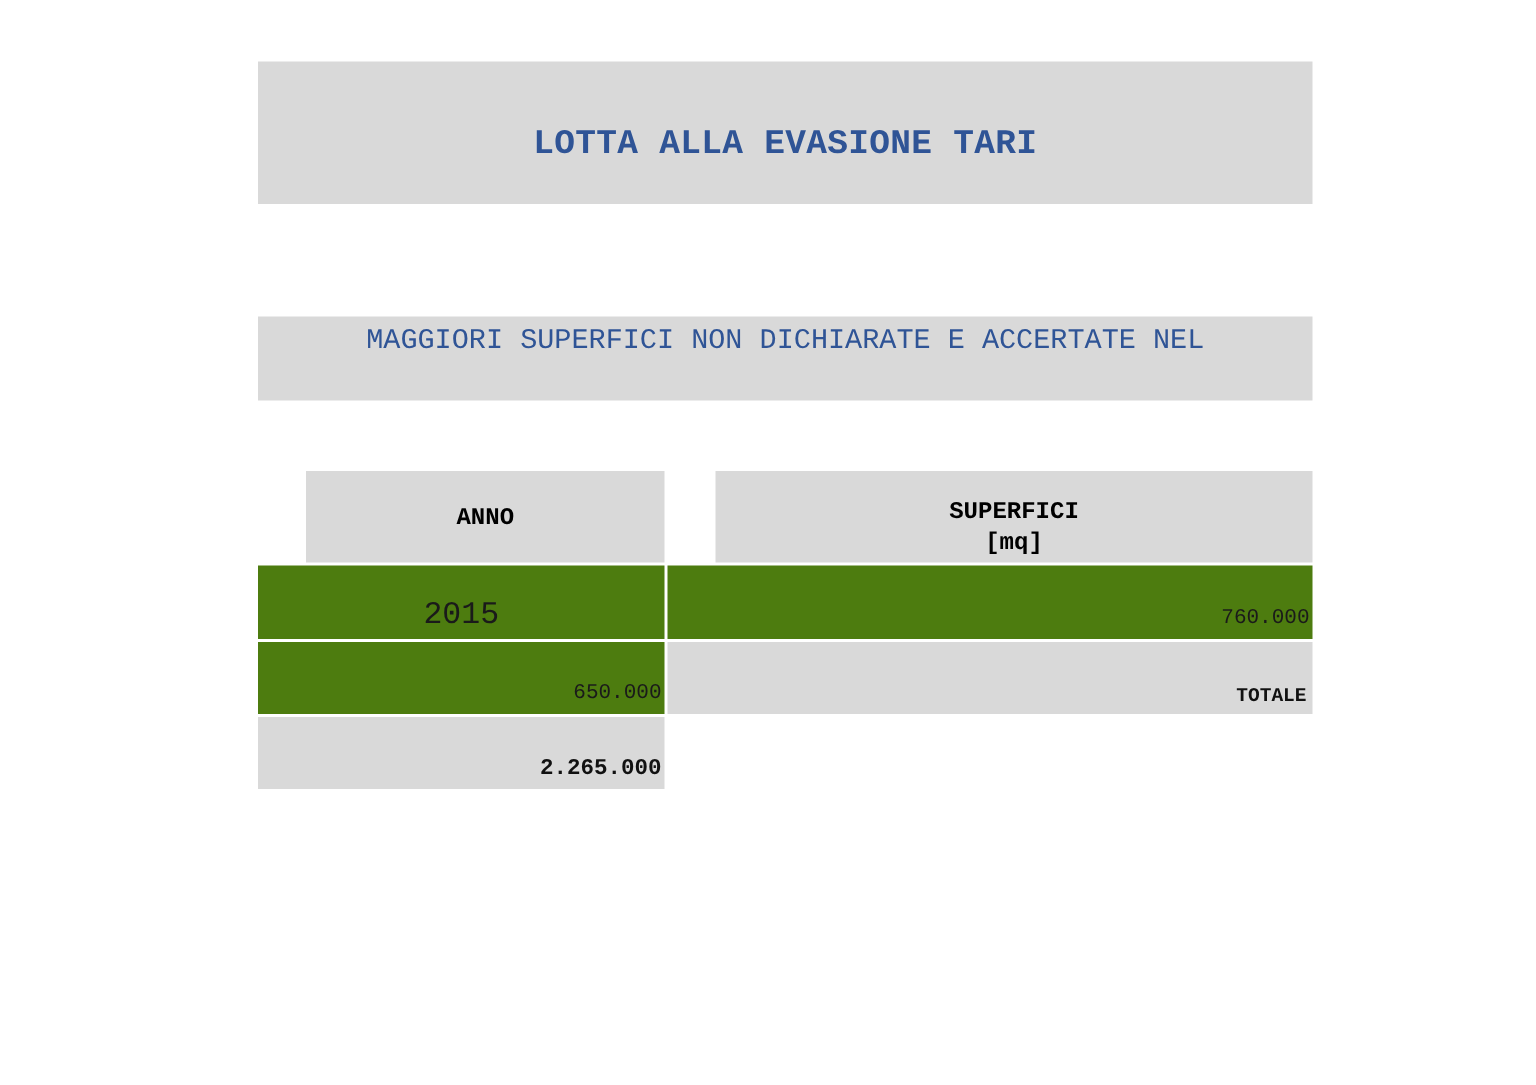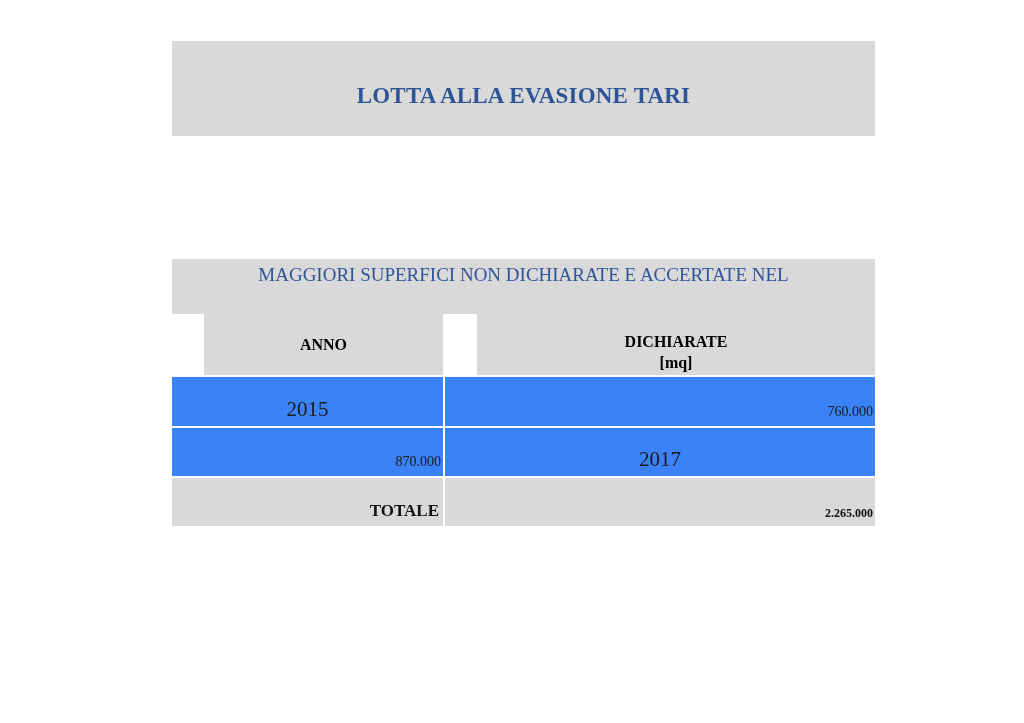--- a/index.html
+++ b/index.html
@@ -1,21 +1,21 @@
 <!DOCTYPE html>
 <html><head>
 <meta charset="utf-8">
 <style>
   html, body { margin: 0; padding: 0; background: #ffffff; }
   .page {
     position: relative;
     width: 1024px;
     height: 723px;
     background: #ffffff;
-    font-family: Liberation Serif, serif;
+    font-family: Liberation Mono, monospace;
     overflow: hidden;
   }
 
   
   .banner-title {
     position: absolute;
     left: 172px; top: 41px;
     width: 703px; height: 95px;
     background: #d9d9d9;
     display: flex;
@@ -37,21 +37,20 @@
     position: absolute;
     left: 172px; top: 211px;
     width: 703px; height: 56px;
     background: #d9d9d9;
     color: #2f5496;
     font-size: 19px;
     line-height: 26px;
     text-align: center;
     box-sizing: border-box;
     padding-top: 3px;
-    margin-top: 48px;
   }
   .banner-subtitle .period-bold {
     font-weight: bold;
     margin-left: 0.32em;
   }
 
   
   .data-table {
     position: absolute;
     left: 172px; top: 314px;
@@ -78,48 +77,48 @@
     align-items: center;
     justify-content: center;
   }
   .hdr-sup {
     flex-direction: column;
     justify-content: flex-end;
     align-items: center;
     line-height: 21px;
     padding-bottom: 2px;
   }
-  .body-row { background: #3b82f6; }
+  .body-row { background: #4d7c0f; }
   .year-cell {
     justify-content: center;
     align-items: flex-end;
     font-size: 21px;
     padding-bottom: 4px;
   }
   .value-cell {
     justify-content: flex-end;
     align-items: flex-end;
     font-size: 14px;
     padding: 0 2px 6px 0;
   }
   .total-row {
     background: #d9d9d9;
     font-weight: bold;
     color: #111111;
   }
   .total-label {
     justify-content: flex-end;
     align-items: flex-end;
-    font-size: 17px;
+    font-size: 13px;
     padding: 0 4px 5px 0;
   }
   .total-value {
     justify-content: flex-end;
     align-items: flex-end;
-    font-size: 12px;
+    font-size: 15px;
     padding: 0 2px 5px 0;
   }
 </style>
 </head>
 <body>
 
 <div class="page">
 
   <div class="banner-title">
     <span class="title-text">LOTTA ALLA EVASIONE TARI</span>
@@ -127,29 +126,28 @@
 
   <div class="banner-subtitle">
     <div>MAGGIORI SUPERFICI NON DICHIARATE E  ACCERTATE NEL</div>
   </div>
 
   <div class="data-table">
 
     <div class="cell hdr hdr-anno">ANNO</div>
 
     <div class="cell hdr hdr-sup">
-      <div>DICHIARATE</div>
+      <div>SUPERFICI</div>
       <div>[mq]</div>
     </div>
 
     <div class="cell body-row year-cell">2015</div>
     <div class="cell body-row value-cell">760.000</div>
 
-    <div class="cell body-row value-cell">870.000</div>
+    <div class="cell body-row value-cell">650.000</div>
 
-    <div class="cell body-row year-cell">2017</div>
 
     <div class="cell total-row total-label">TOTALE</div>
     <div class="cell total-row total-value">2.265.000</div>
 
   </div>
 
 </div>
 
 </body></html>

